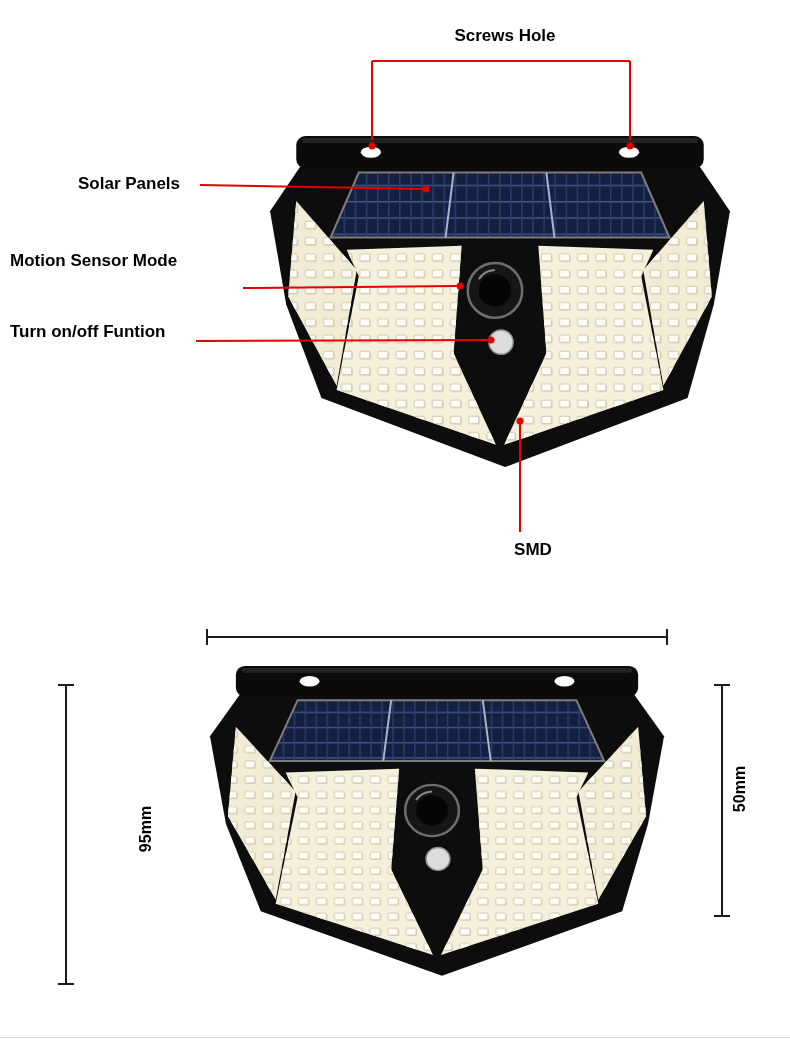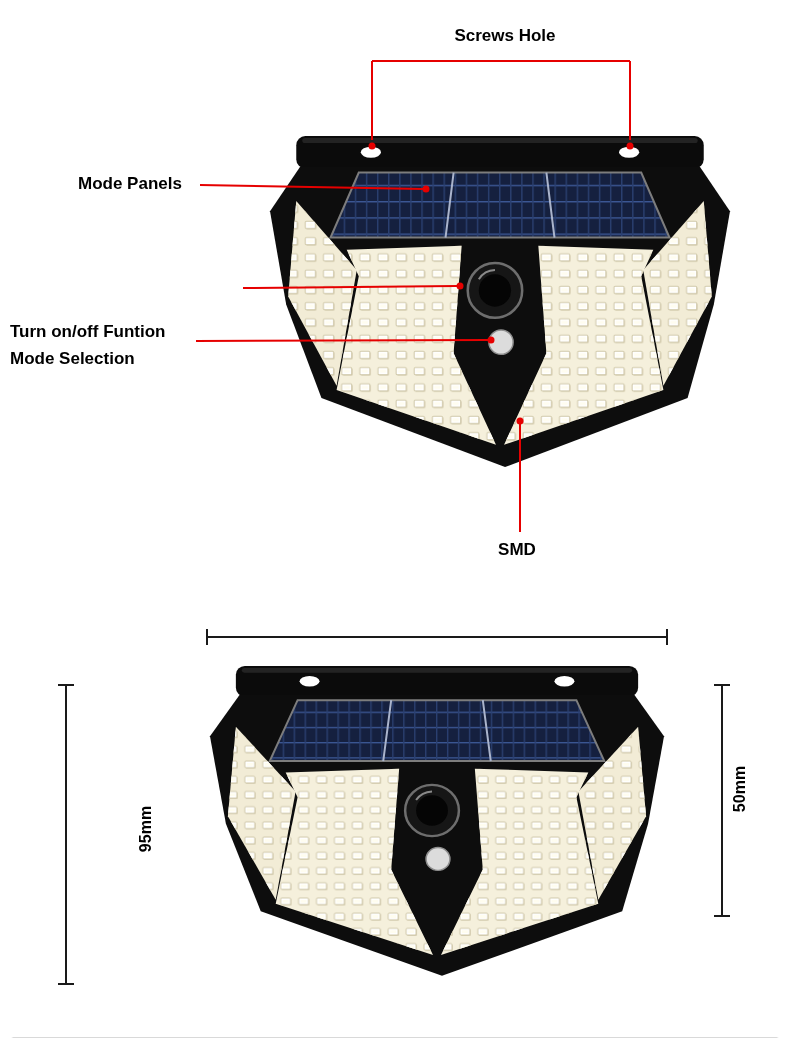--- a/index.html
+++ b/index.html
@@ -4,21 +4,20 @@
 <style>
   * { box-sizing: border-box; }
   html, body { margin: 0; padding: 0; background: #ffffff; }
   .page {
     position: relative;
     width: 790px;
     height: 1041px;
     background: #ffffff;
     font-family: "Liberation Sans", sans-serif;
     overflow: hidden;
-    border-radius: 25px;
   }
   .label {
     position: absolute;
     font-weight: bold;
     font-size: 17px;
     line-height: 27px;
     color: #000000;
     white-space: nowrap;
   }
   .center { text-align: center; }
@@ -133,31 +132,31 @@
     <g stroke="#1a1a1a" stroke-width="2" fill="none">
       <path d="M66 685 V984 M58 685 H74 M58 984 H74"></path>
     </g>
     <g stroke="#1a1a1a" stroke-width="2" fill="none">
       <path d="M722 685 V916 M714 685 H730 M714 916 H730"></path>
     </g>
   </svg>
 
   <div class="label center" style="left:405px;top:22px;width:200px">Screws Hole</div>
 
-  <div class="label" style="left:78px;top:170px">Mode Panels</div>
+  <div class="label" style="left:78px;top:170px">Solar Panels</div>
 
   <div class="label" style="left:10px;top:247px">
+    <div>Motion Sensor Mode</div>
   </div>
 
   <div class="label" style="left:10px;top:318px">
     <div>Turn on/off Funtion</div>
-    <div>Mode Selection</div>
   </div>
 
-  <div class="label center" style="left:467px;top:536px;width:100px">SMD</div>
+  <div class="label center" style="left:483px;top:536px;width:100px">SMD</div>
 
 
   <div class="dim-label rot center" style="left:116px;top:820px;width:60px">95mm</div>
 
   <div class="dim-label rot center" style="left:710px;top:780px;width:60px">50mm</div>
 
   <div class="bottom-rule"></div>
 
 </div>
 

